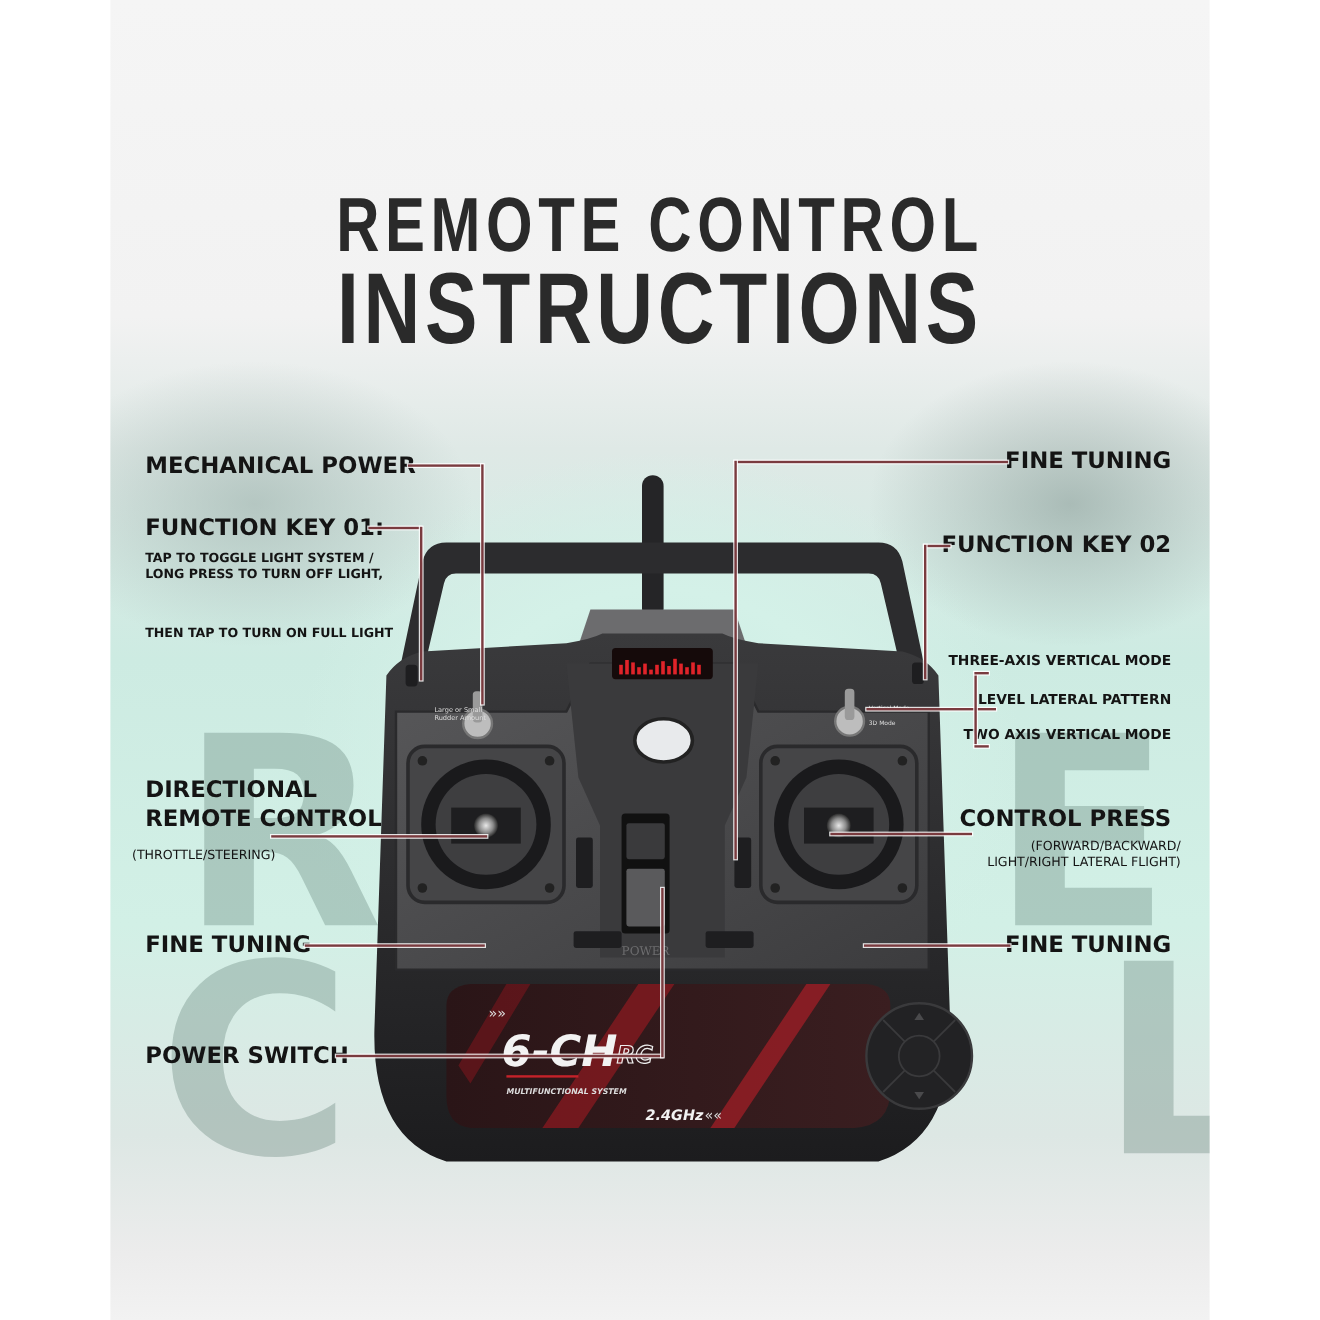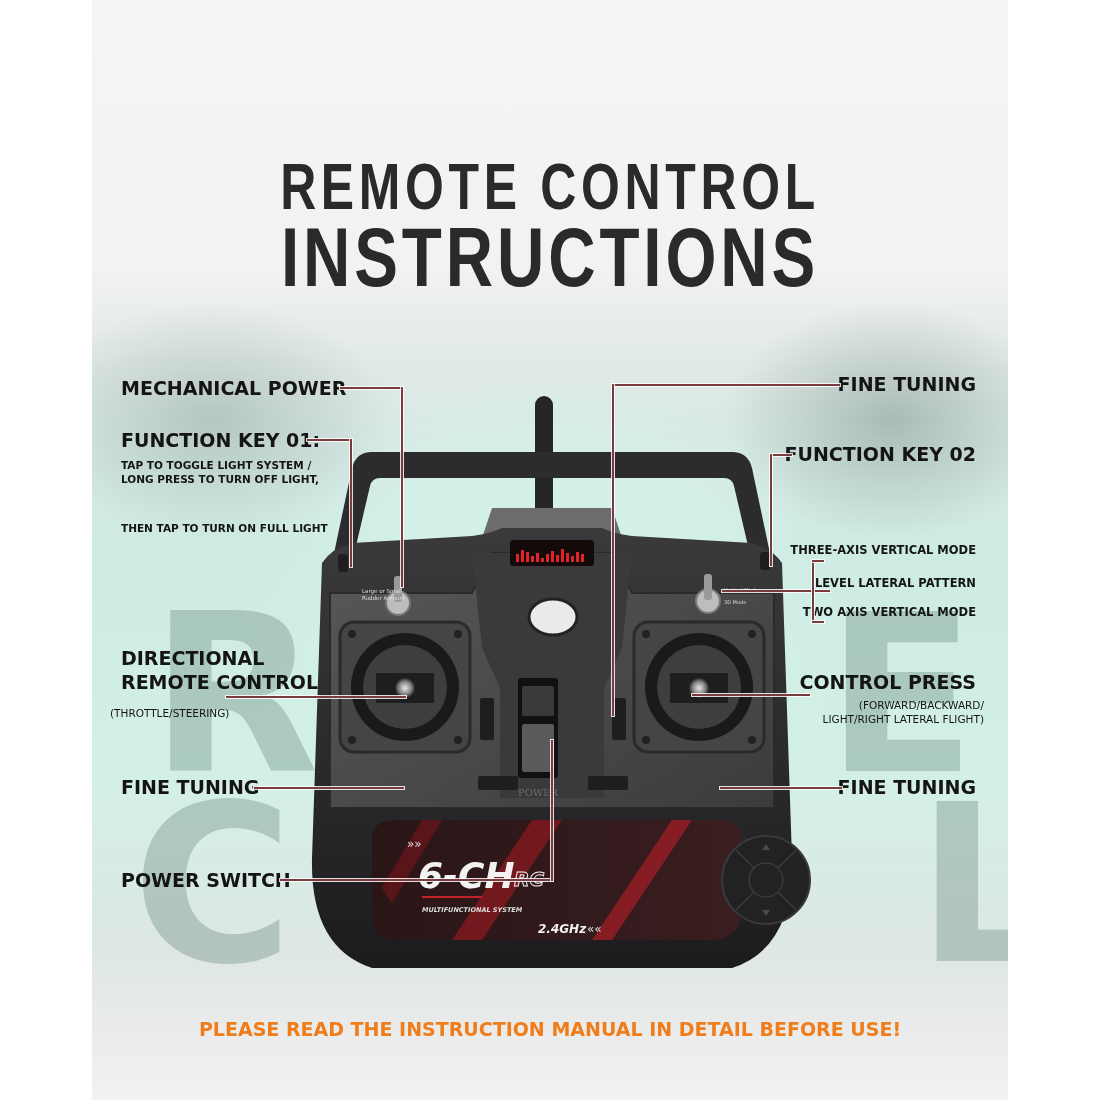--- a/index.html
+++ b/index.html
@@ -201,14 +201,13 @@
   <div class="line h" style="left:720px;top:621px;width:12px;"></div>
 
   <div class="label lg r" style="right:32px;top:671px;">CONTROL PRESS</div>
   <div class="label sm r" style="right:24px;top:698px;font-weight:normal;">(FORWARD/BACKWARD/</div>
   <div class="label sm r" style="right:24px;top:712px;font-weight:normal;">LIGHT/RIGHT LATERAL FLIGHT)</div>
   <div class="line h" style="left:600px;top:694px;width:118px;"></div>
 
   <div class="label lg r" style="right:32px;top:776px;">FINE TUNING</div>
   <div class="line h" style="left:628px;top:787px;width:122px;"></div>
 
-  <div class="footer">PLEASE READ THE INSTRUCTION MANUAL IN DETAIL BEFORE USE!</div>
 </div>
 
 </body></html>

